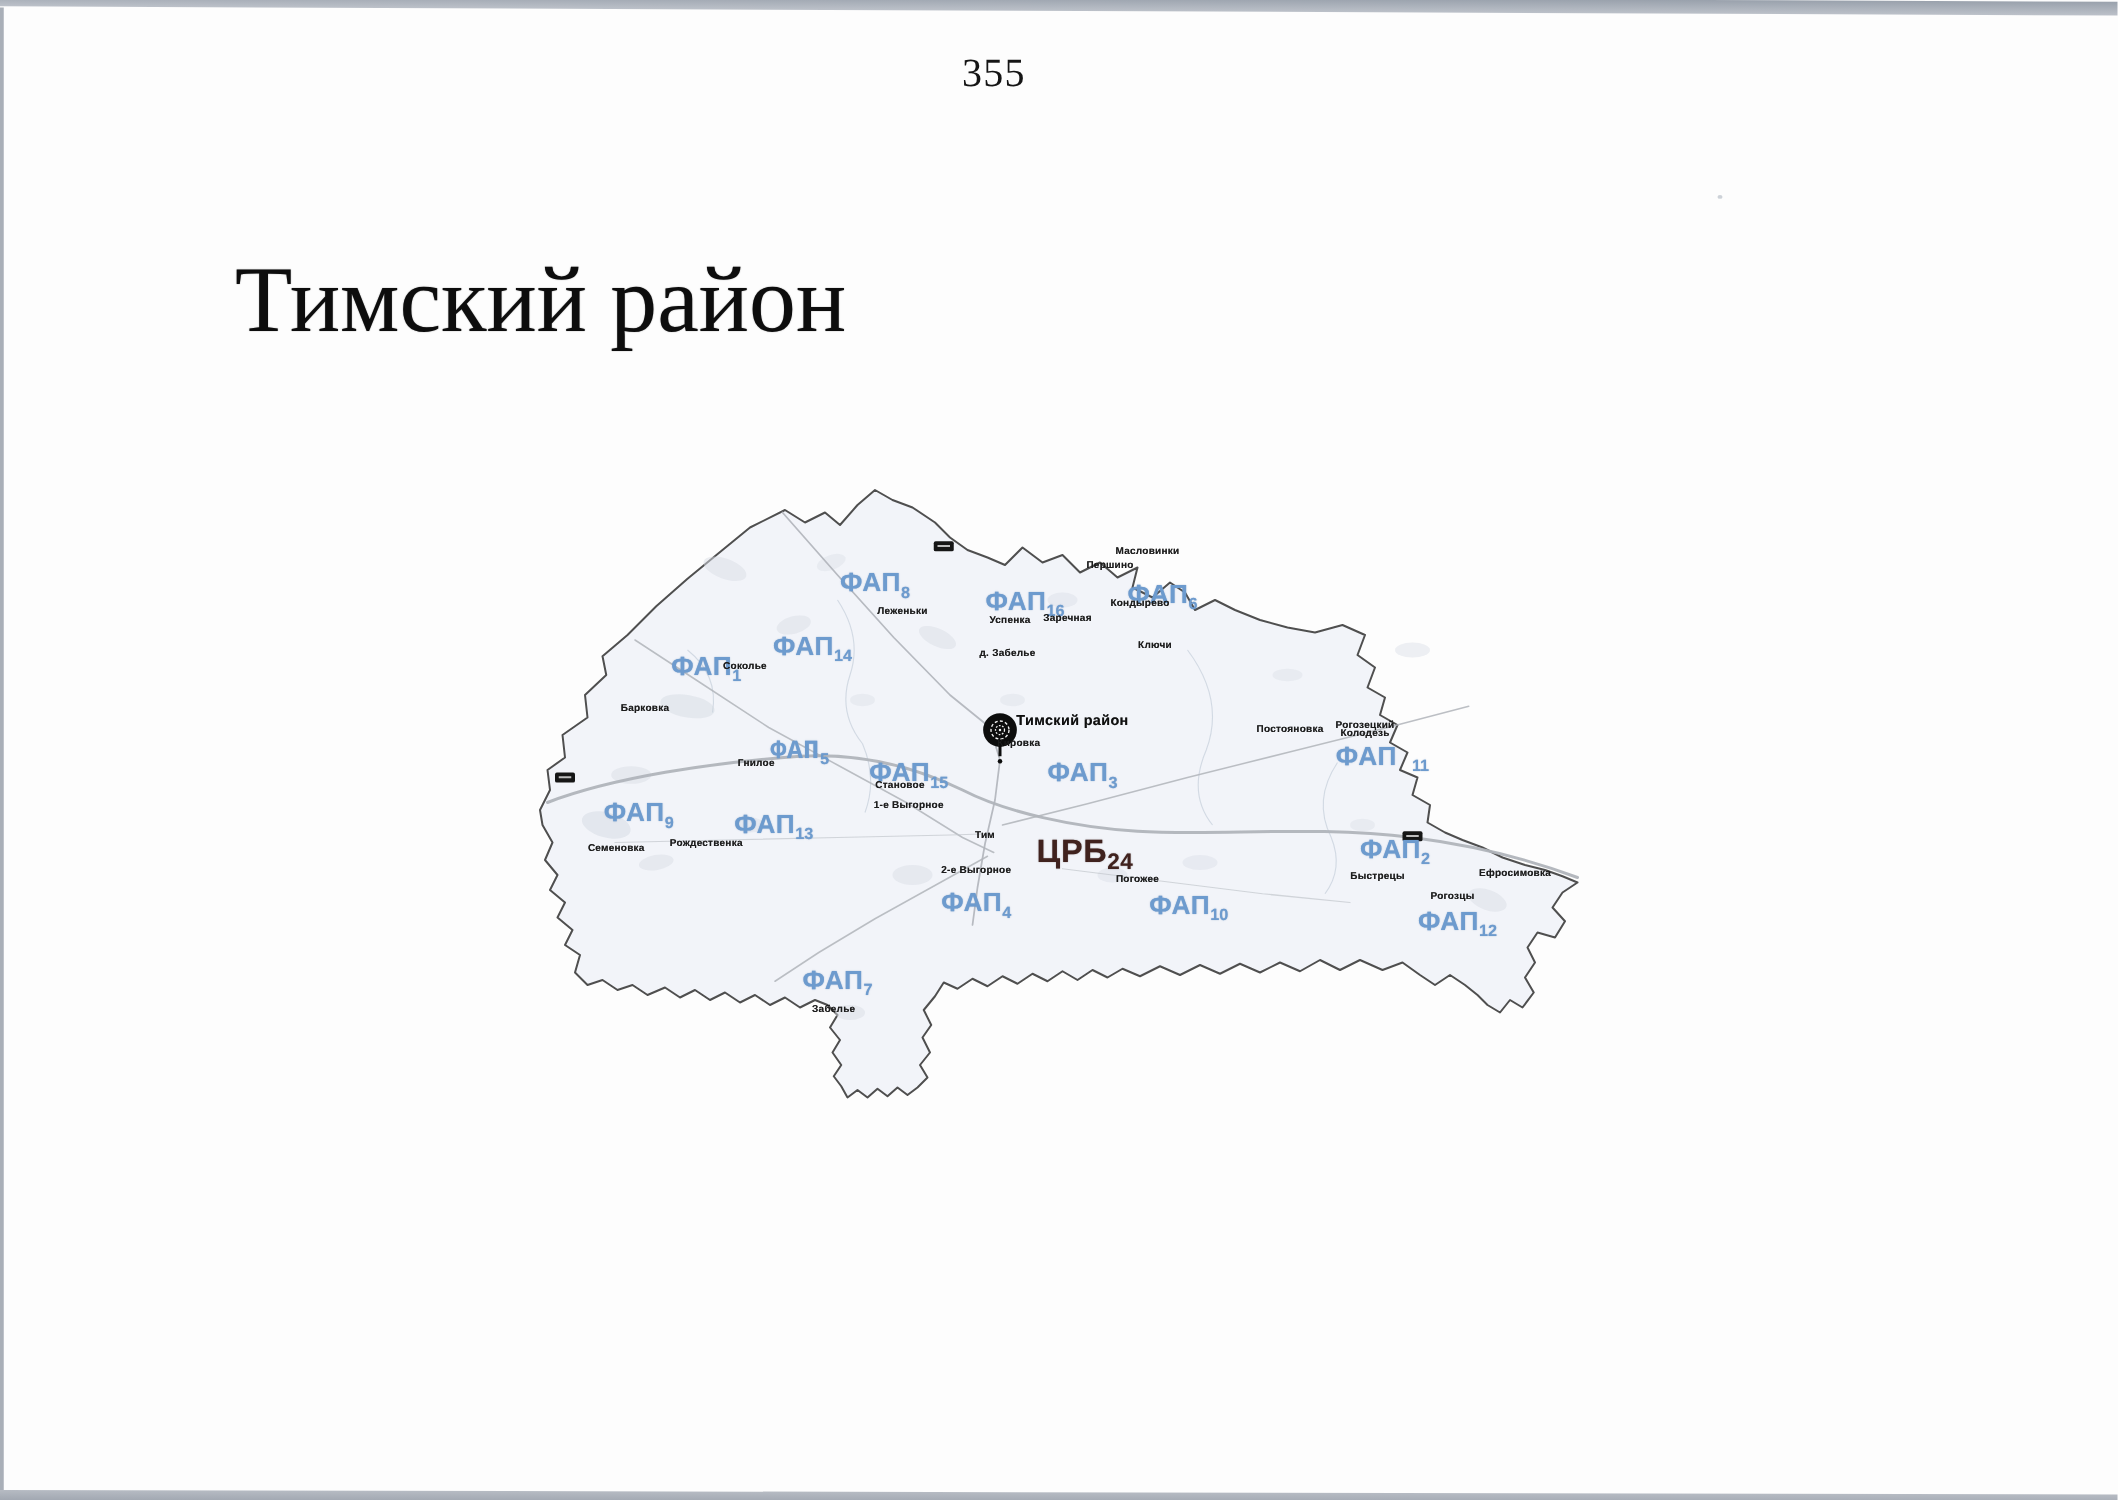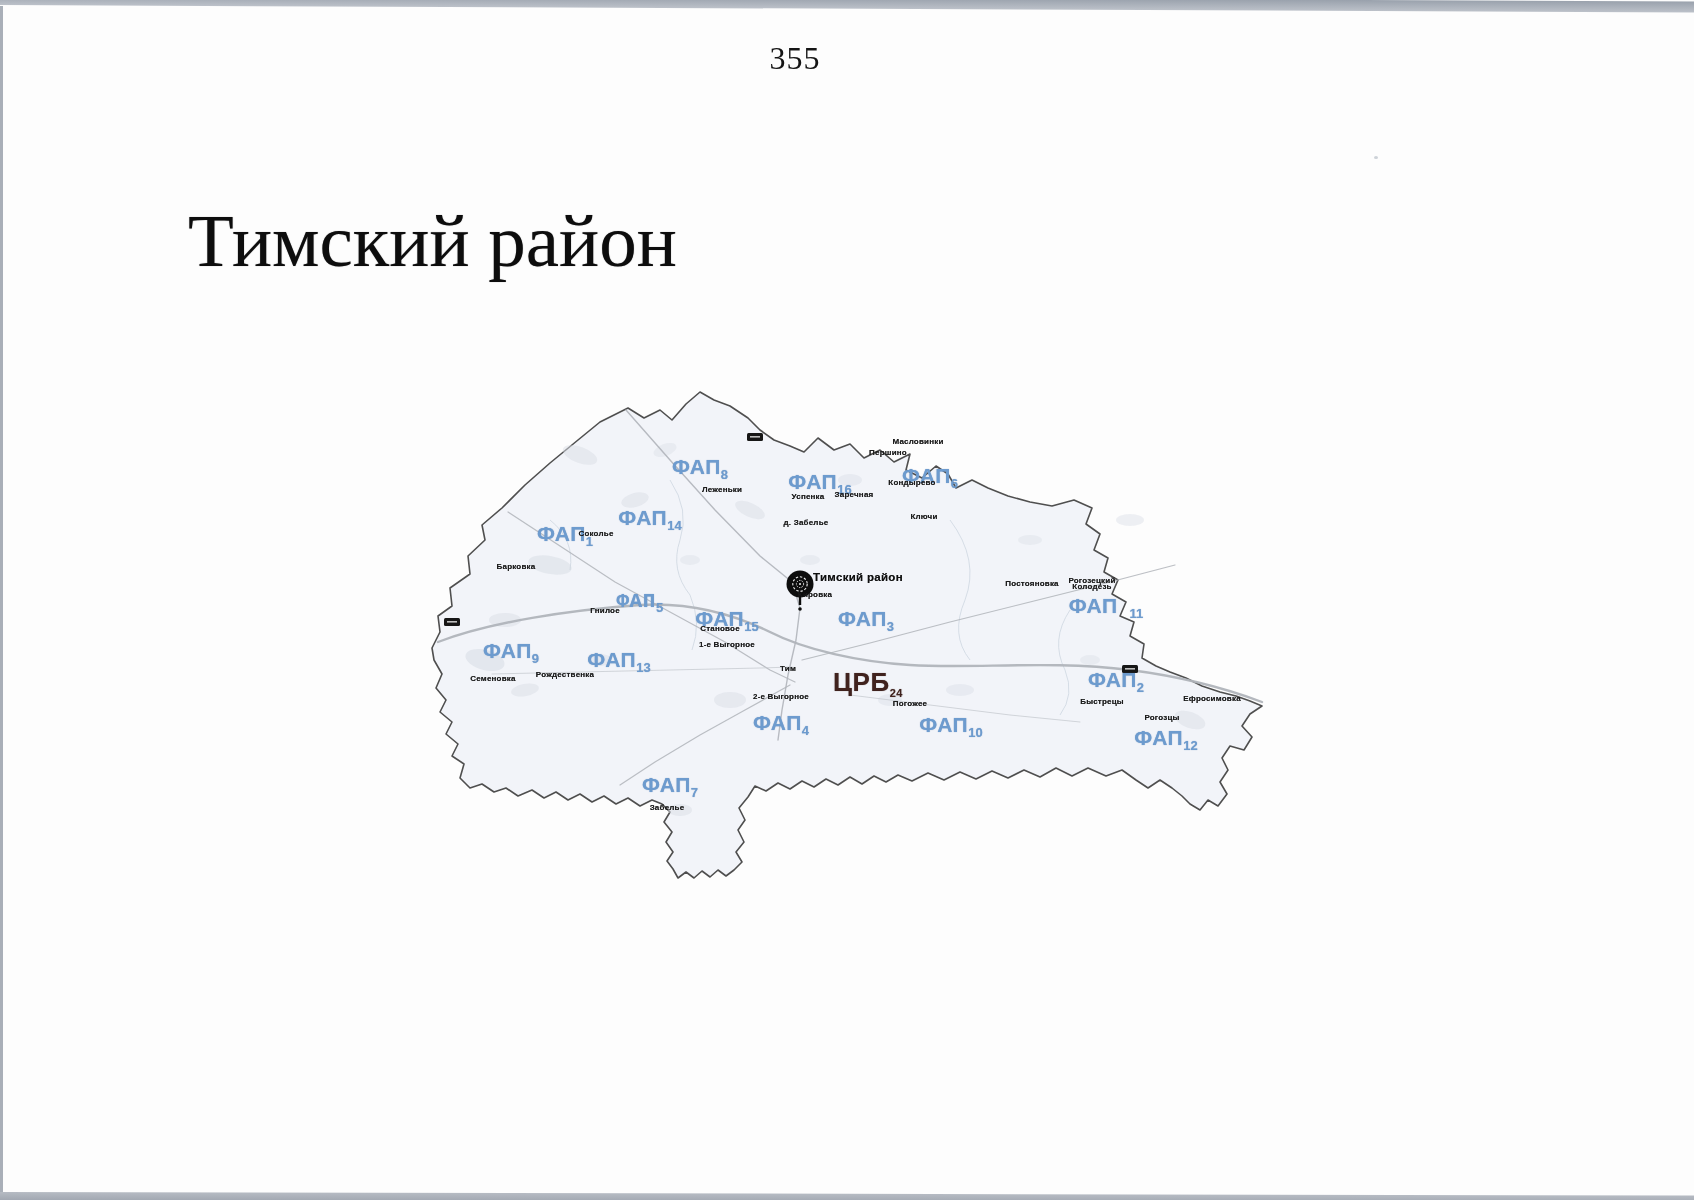--- a/index.html
+++ b/index.html
@@ -50,21 +50,21 @@
   }
   .fap{
     font-weight:bold;font-size:21px;letter-spacing:.5px;
     text-shadow:0 0 1px rgba(90,130,180,.65);
   }
   .fap sub{font-size:13px;vertical-align:-5px;letter-spacing:0;}
   .crb{
     font-weight:bold;font-size:26px;letter-spacing:.5px;
     text-shadow:0 0 1px rgba(40,20,15,.5);
   }
-  .crb sub{font-size:11px;vertical-align:-6px;}
+  .crb sub{font-size:18px;vertical-align:-6px;}
   .village{
     font-weight:bold;font-size:8px;color:#1c1c1c;letter-spacing:.2px;
     text-shadow:0 0 .5px rgba(0,0,0,.6);
   }
   .pinlbl{
     font-weight:bold;font-size:11.5px;color:#0f0f0f;letter-spacing:.3px;
     text-shadow:0 0 .5px rgba(0,0,0,.55);
   }
 </style>
 </head>

